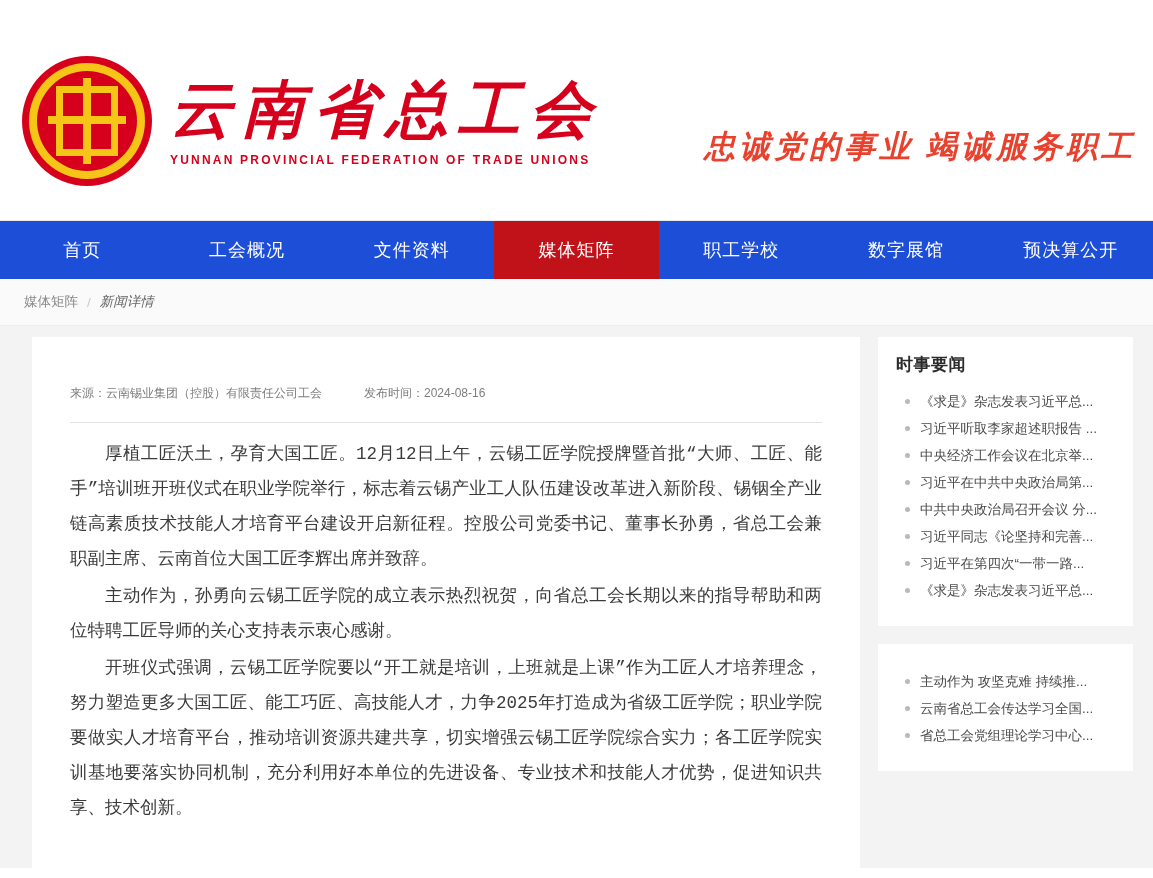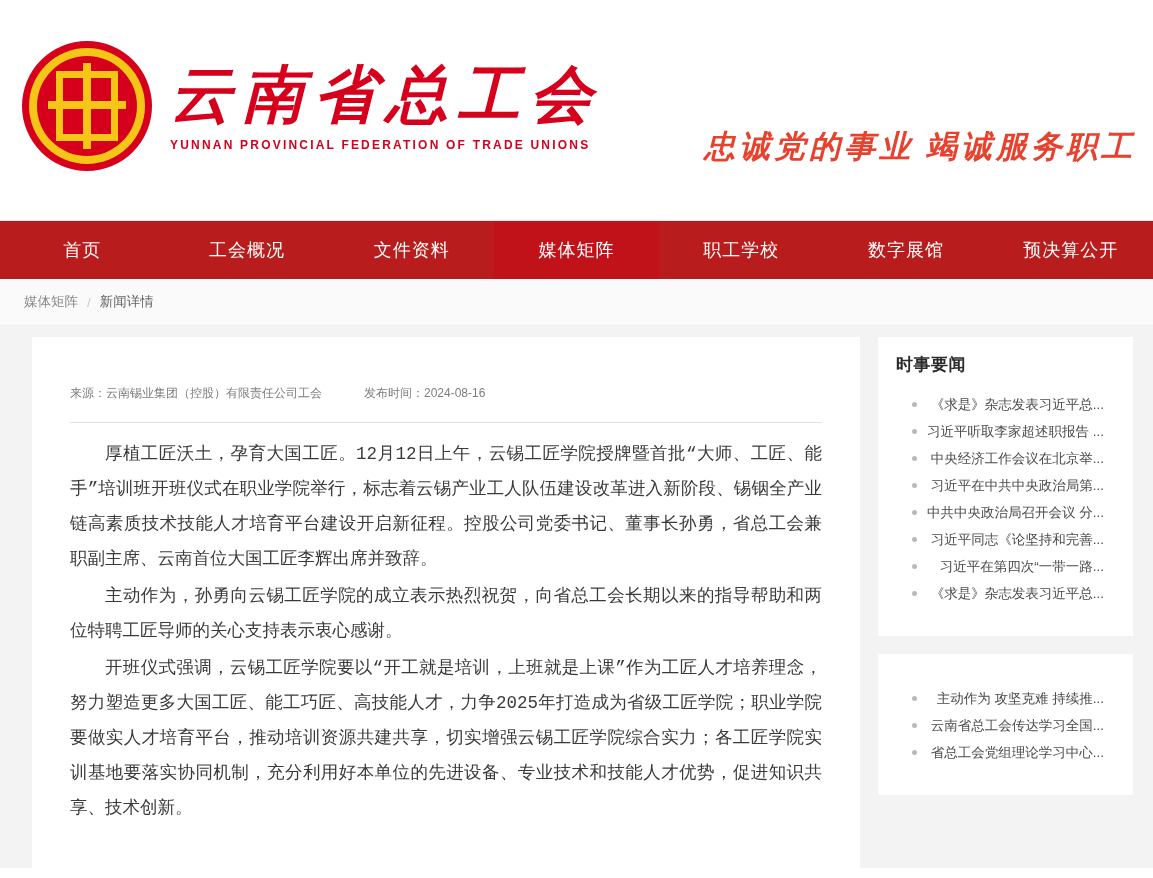--- a/index.html
+++ b/index.html
@@ -17,21 +17,21 @@
   
   .site-header {
     position: relative;
     height: 220px;
     background: #ffffff;
     border-bottom: 1px solid #e8e8e8;
   }
   .logo-wrap {
     position: absolute;
     left: 22px;
-    top: 41px;
+    top: 56px;
     display: flex;
     align-items: center;
   }
   .logo-emblem {
     width: 130px;
     height: 130px;
     position: relative;
     flex: 0 0 auto;
   }
   .logo-emblem .ring-outer {
@@ -104,21 +104,21 @@
     font-weight: bold;
     font-style: italic;
     color: #e8422e;
     letter-spacing: 4px;
     white-space: nowrap;
   }
 
   
   .main-nav {
     display: flex;
-    background: #b91c1c;
+    background: #1d4ed8;
     height: 58px;
     align-items: stretch;
   }
   .nav-item {
     flex: 1 1 0;
     display: flex;
     align-items: center;
     justify-content: center;
     color: #ffffff;
     font-size: 18px;
@@ -136,21 +136,21 @@
     display: flex;
     align-items: center;
     padding-left: 24px;
     font-size: 13.5px;
     color: #8a8a8a;
     background: #fafafa;
     border-bottom: 1px solid #efefef;
   }
   .breadcrumb .crumb { color: #8a8a8a; cursor: pointer; }
   .breadcrumb .sep { margin: 0 9px; color: #c9c9c9; }
-  .breadcrumb .crumb.current { color: #666666; }
+  .breadcrumb .crumb.current { color: #666666; font-style: italic; }
 
   
   .page-body {
     display: flex;
     align-items: flex-start;
     padding: 11px 18px 0 32px;
     background: #f3f3f3;
     gap: 18px;
     min-height: 530px;
   }
@@ -209,23 +209,22 @@
   }
   .side-title {
     font-size: 17px;
     font-weight: bold;
     color: #2b2b2b;
     margin-bottom: 12px;
     letter-spacing: 0.5px;
   }
   .side-list {
     list-style: none;
-    margin: 15px;
+    margin: 8px;
     padding: 0;
-    text-align: right;
   }
   .side-list li {
     position: relative;
     padding-left: 16px;
     font-size: 13.5px;
     color: #4a4a4a;
     line-height: 27px;
     white-space: nowrap;
     overflow: hidden;
     text-overflow: ellipsis;

